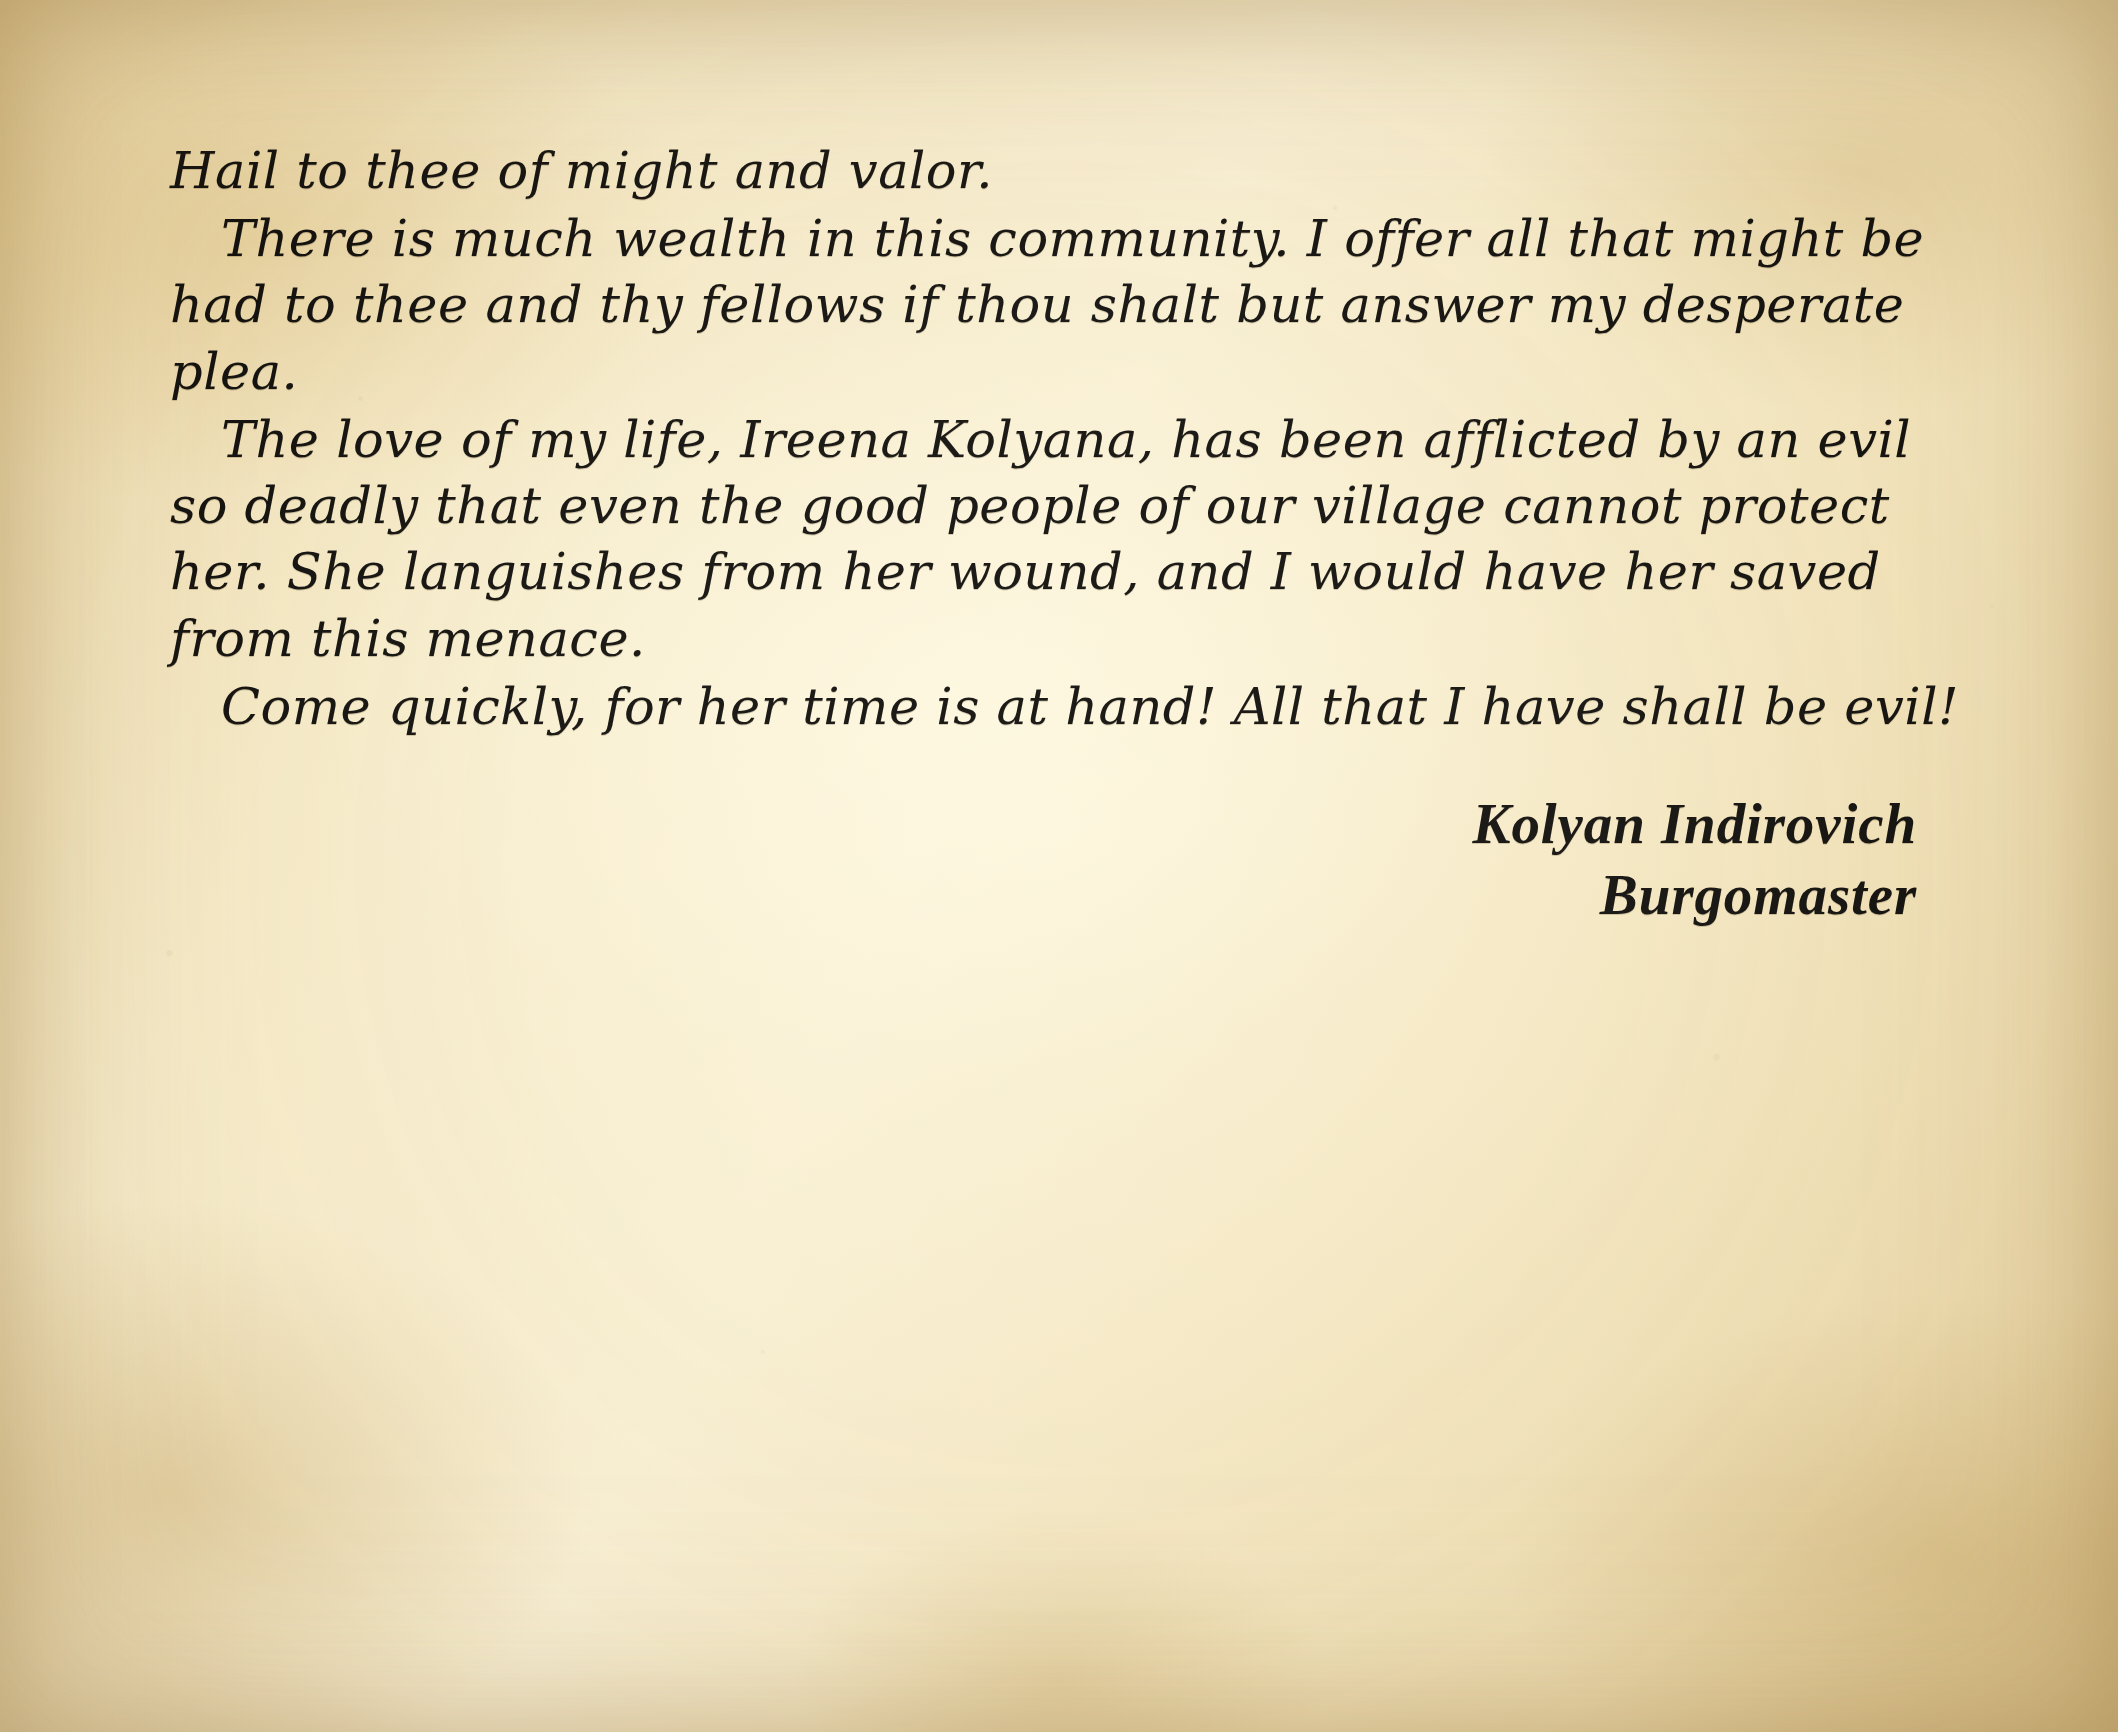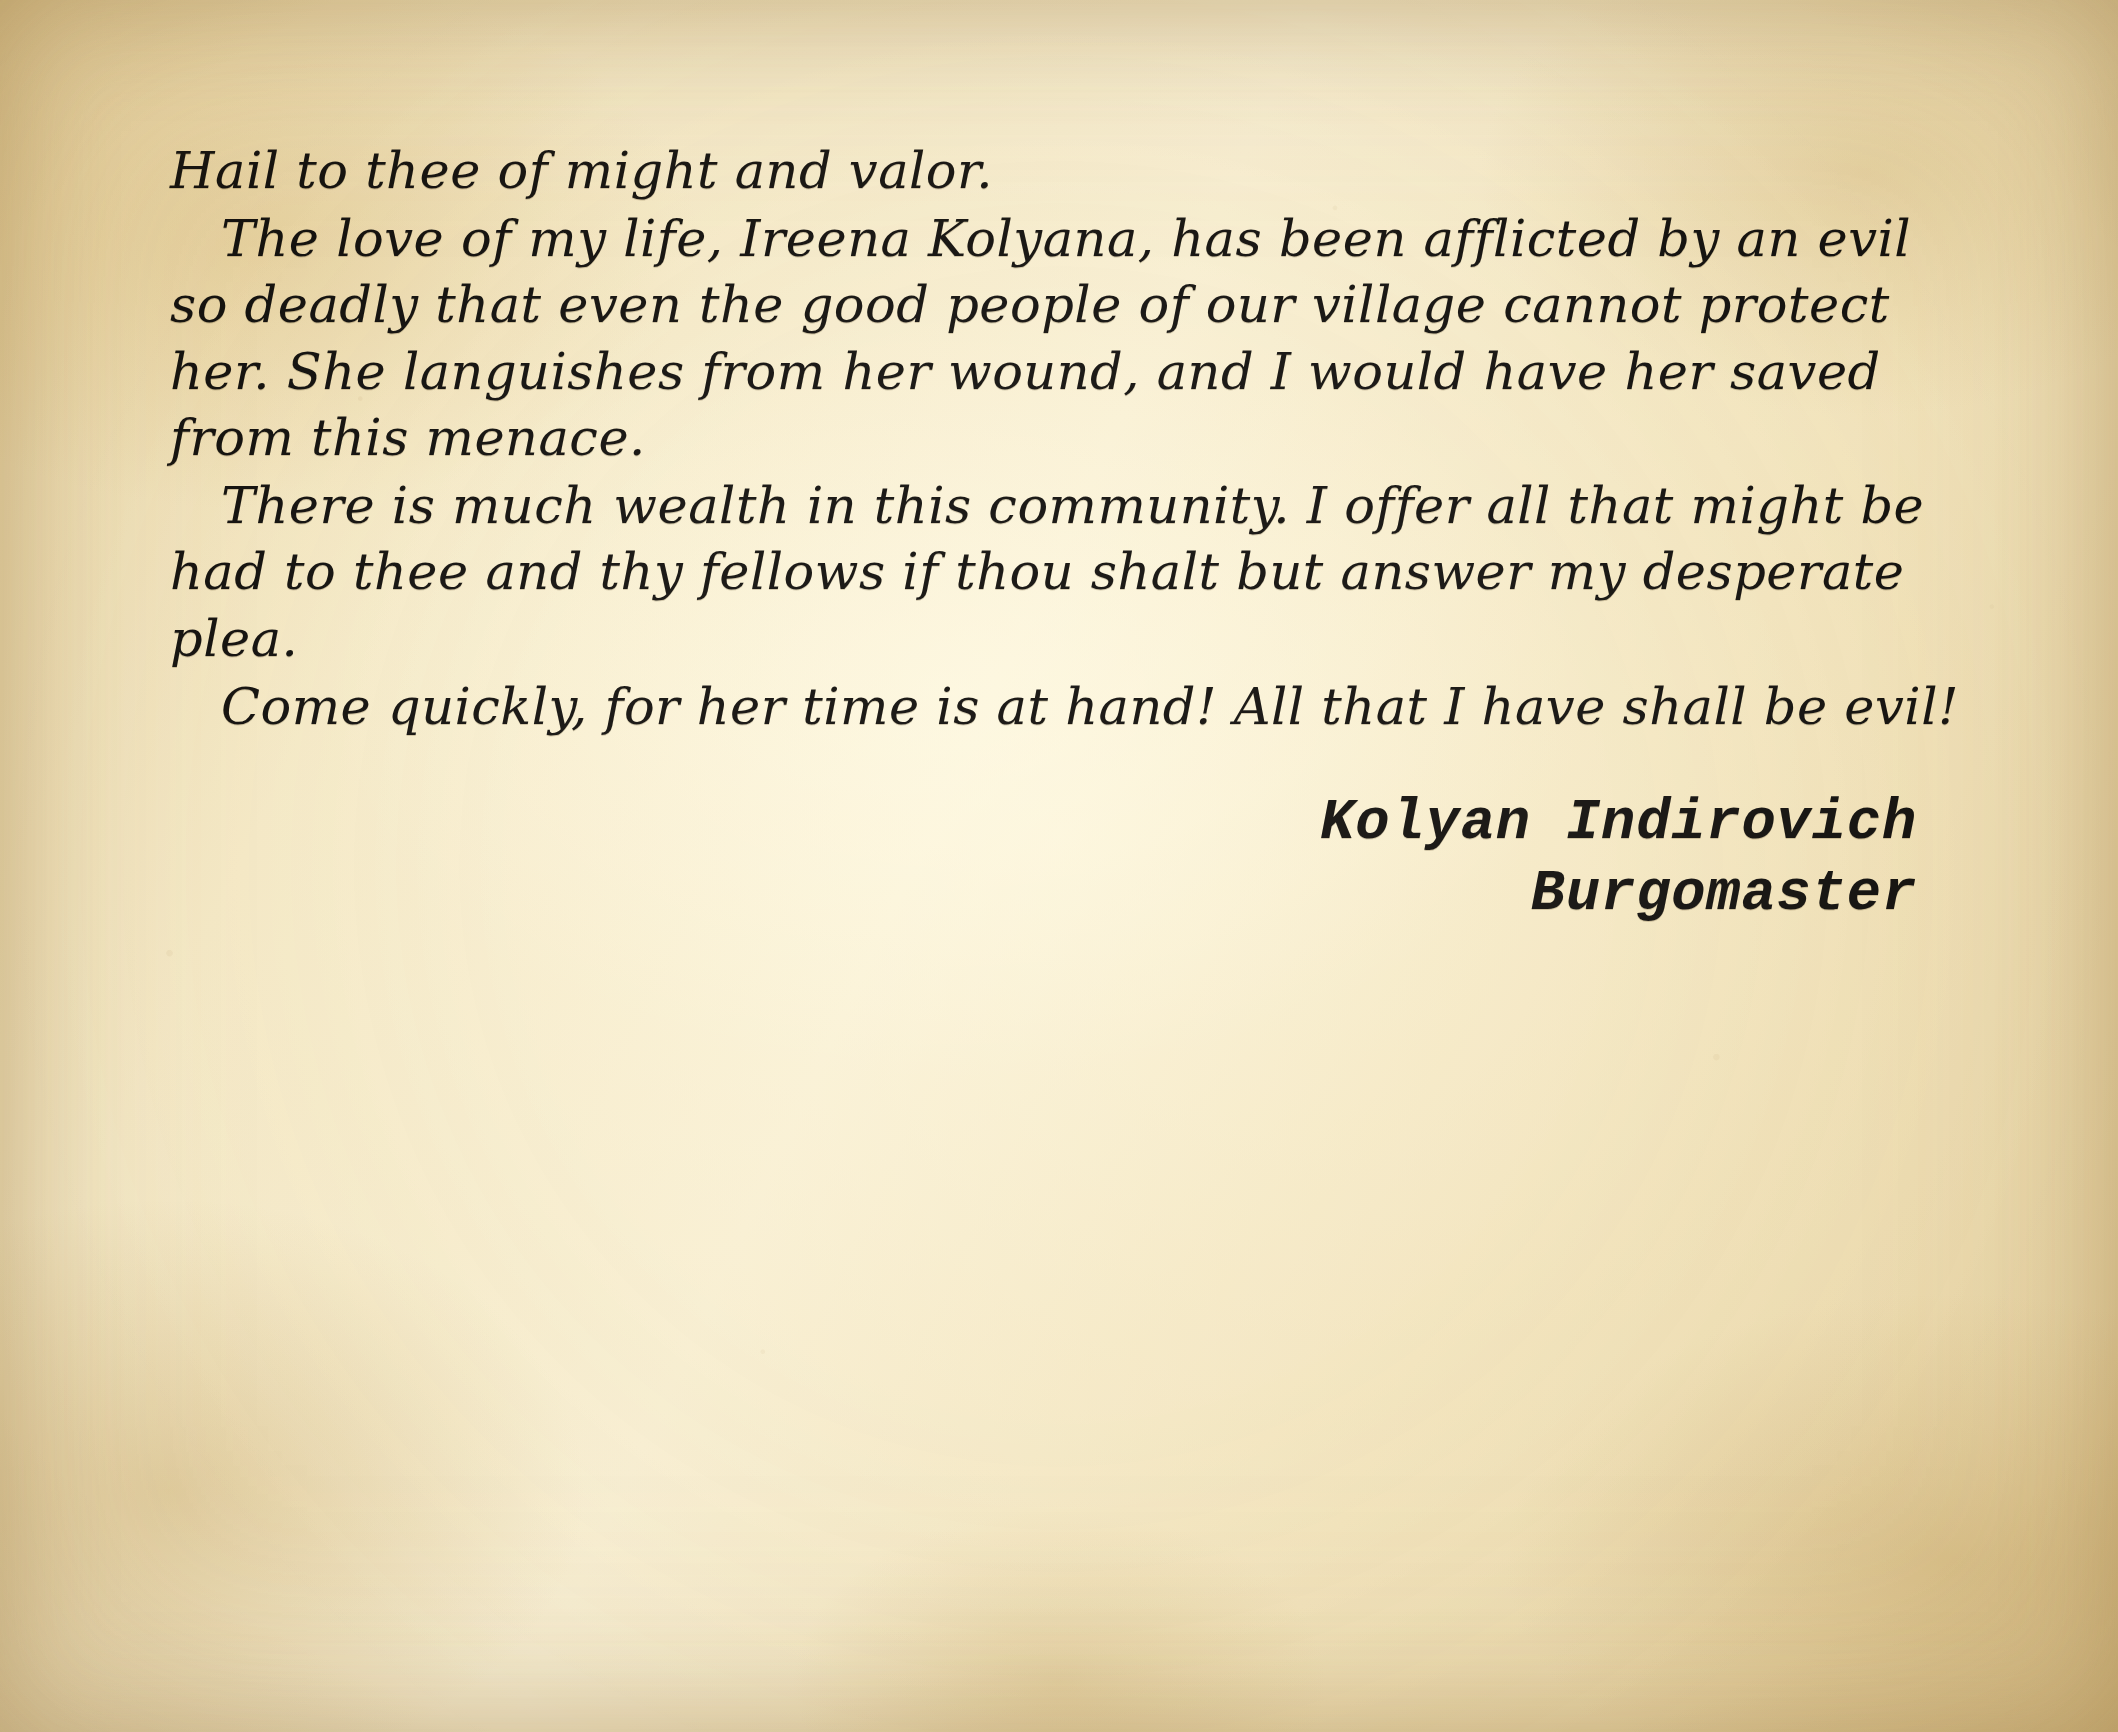--- a/index.html
+++ b/index.html
@@ -70,40 +70,40 @@
   }
   .para.first {
     text-indent: 0;
   }
   .signature-block {
     margin-top: 48px;
     text-align: right;
     padding-right: 64px;
   }
   .sig-name, .sig-title {
-    font-family: Liberation Mono, monospace;
+    font-family: Liberation Serif, serif;
     font-style: italic;
     font-weight: bold;
     color: #14120f;
     font-size: 57px;
     line-height: 1.25;
     letter-spacing: 0.9px;
     text-shadow: 0 0.9px 0 rgba(90,70,35,0.25);
   }
 </style>
 </head>
 <body>
 
 <div id="page">
 
   <div id="letter">
     <div class="body-text">
       <p class="para first">Hail to thee of might and valor.</p>
+      <p class="para">There is much wealth in this community. I offer all that might be had to thee and thy fellows if thou shalt but answer my desperate plea.</p>
       <p class="para">The love of my life, Ireena Kolyana, has been afflicted by an evil so deadly that even the good people of our village cannot protect her. She languishes from her wound, and I would have her saved from this menace.</p>
-      <p class="para">There is much wealth in this community. I offer all that might be had to thee and thy fellows if thou shalt but answer my desperate plea.</p>
       <p class="para">Come quickly, for her time is at hand! All that I have shall be evil!</p>
     </div>
 
     <div class="signature-block">
       <div class="sig-name">Kolyan Indirovich</div>
       <div class="sig-title">Burgomaster</div>
     </div>
   </div>
 
   <div id="grain"></div>

